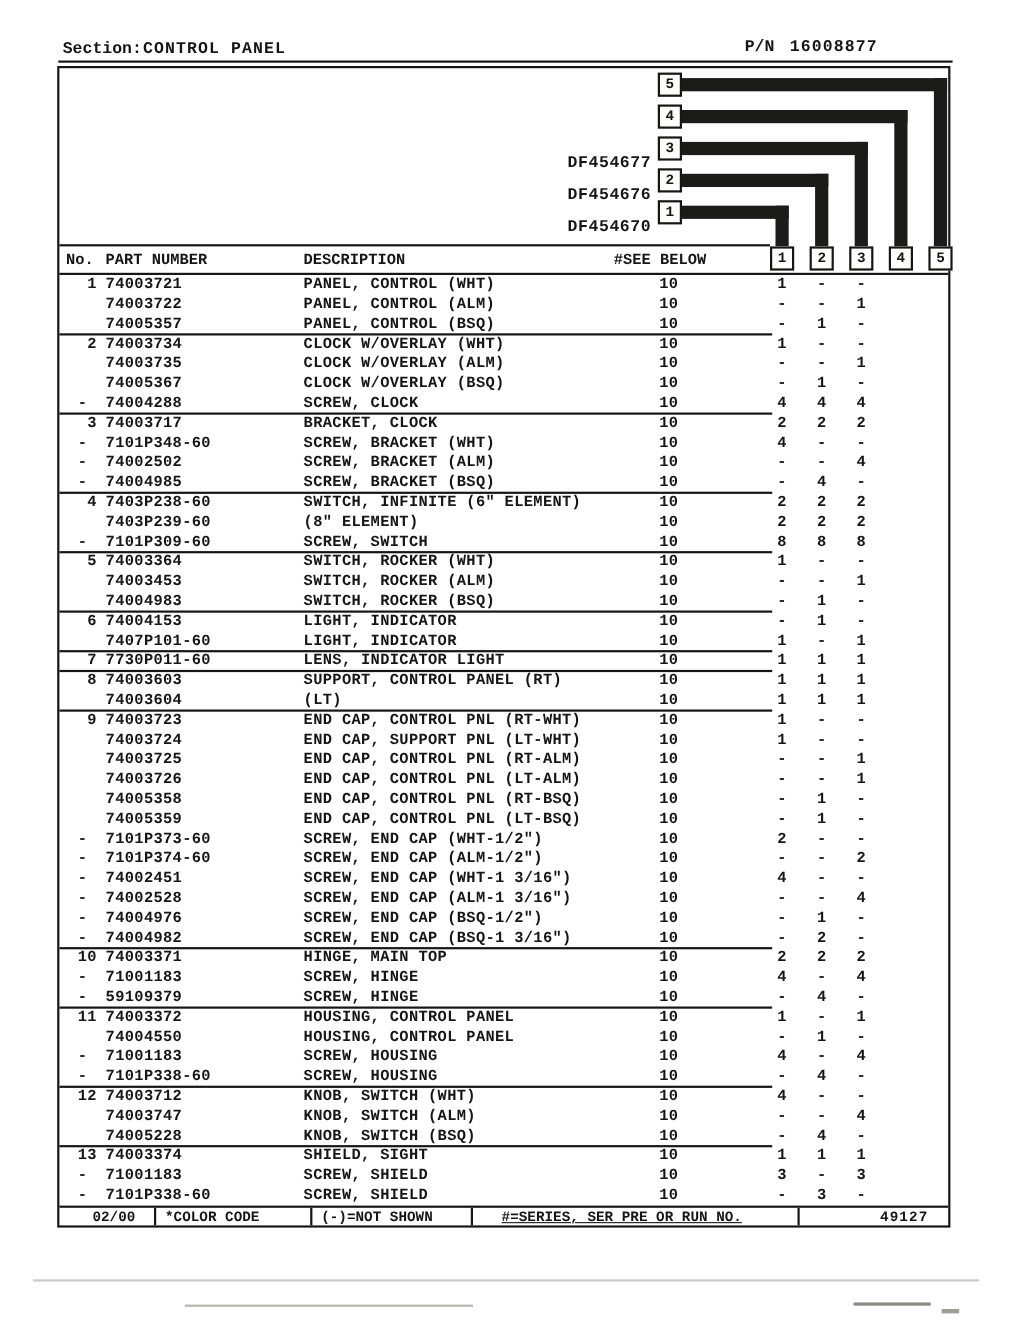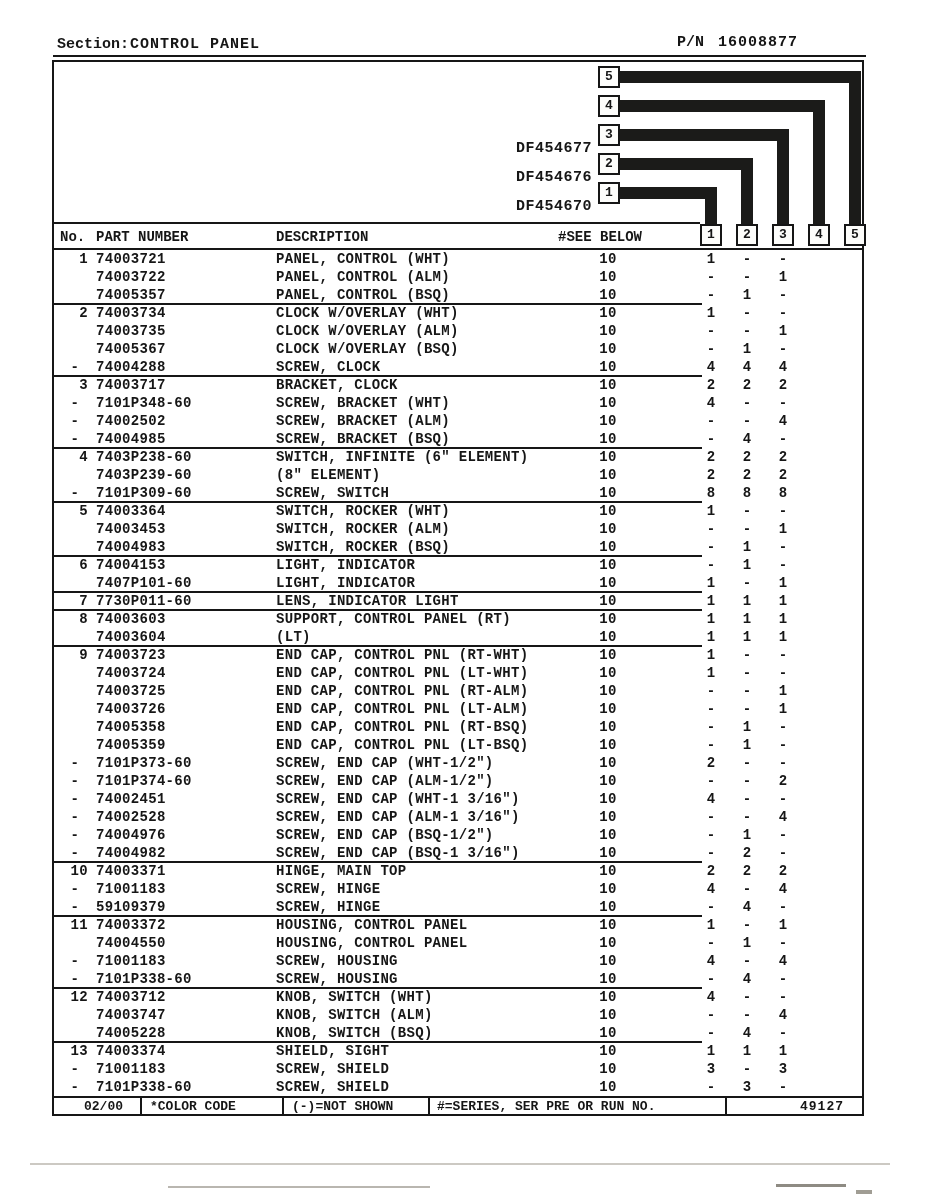--- a/index.html
+++ b/index.html
@@ -75,21 +75,21 @@
   .c-q2   { left:675px;width:36px;  text-align:center; }
   .c-q3   { left:711px;width:36px;  text-align:center; }
 
   
   .tfoot { position:absolute; left:0; top:1034px; width:100%; height:18px;
            border-top:2px solid #161616; font-size:13px; }
   .fcell { position:absolute; top:1px; height:16px; line-height:16px; white-space:nowrap; }
   .f-date     { left:30px;  }
   .f-color    { left:96px;  }
   .f-notshown { left:238px; }
-  .f-series   { left:383px; }
+  .f-series   { left:402px;text-decoration:underline; }
   .f-code     { right:18px; letter-spacing:1px; }
   .fsep { position:absolute; top:0; width:2px; height:100%; background:#161616; }
   .fs1 { left:86px; } .fs2 { left:228px; } .fs3 { left:374px; } .fs4 { left:671px; }
 
   
   .art1 { left:30px;  top:1163px; width:860px; height:2px; background:#ccc9c3; }
   .art2 { left:168px; top:1186px; width:262px; height:2px; background:#b9b6b0; }
   .art3 { left:776px; top:1184px; width:70px;  height:3px; background:#8e8b83; }
   .art4 { left:856px; top:1190px; width:16px;  height:4px; background:#a09d94; }
 </style>
@@ -343,21 +343,21 @@
           <span class="cell c-part">74003723</span>
           <span class="cell c-desc">END CAP, CONTROL PNL (RT-WHT)</span>
           <span class="cell c-see">10</span>
           <span class="cell c-q1">1</span>
           <span class="cell c-q2">-</span>
           <span class="cell c-q3">-</span>
         </div>
         <div class="trow">
           <span class="cell c-no"></span>
           <span class="cell c-part">74003724</span>
-          <span class="cell c-desc">END CAP, CONTROL PNL (LT-WHT)</span>
+          <span class="cell c-desc">END CAP, SUPPORT PNL (LT-WHT)</span>
           <span class="cell c-see">10</span>
           <span class="cell c-q1">1</span>
           <span class="cell c-q2">-</span>
           <span class="cell c-q3">-</span>
         </div>
         <div class="trow">
           <span class="cell c-no"></span>
           <span class="cell c-part">74003725</span>
           <span class="cell c-desc">END CAP, CONTROL PNL (RT-ALM)</span>
           <span class="cell c-see">10</span>

